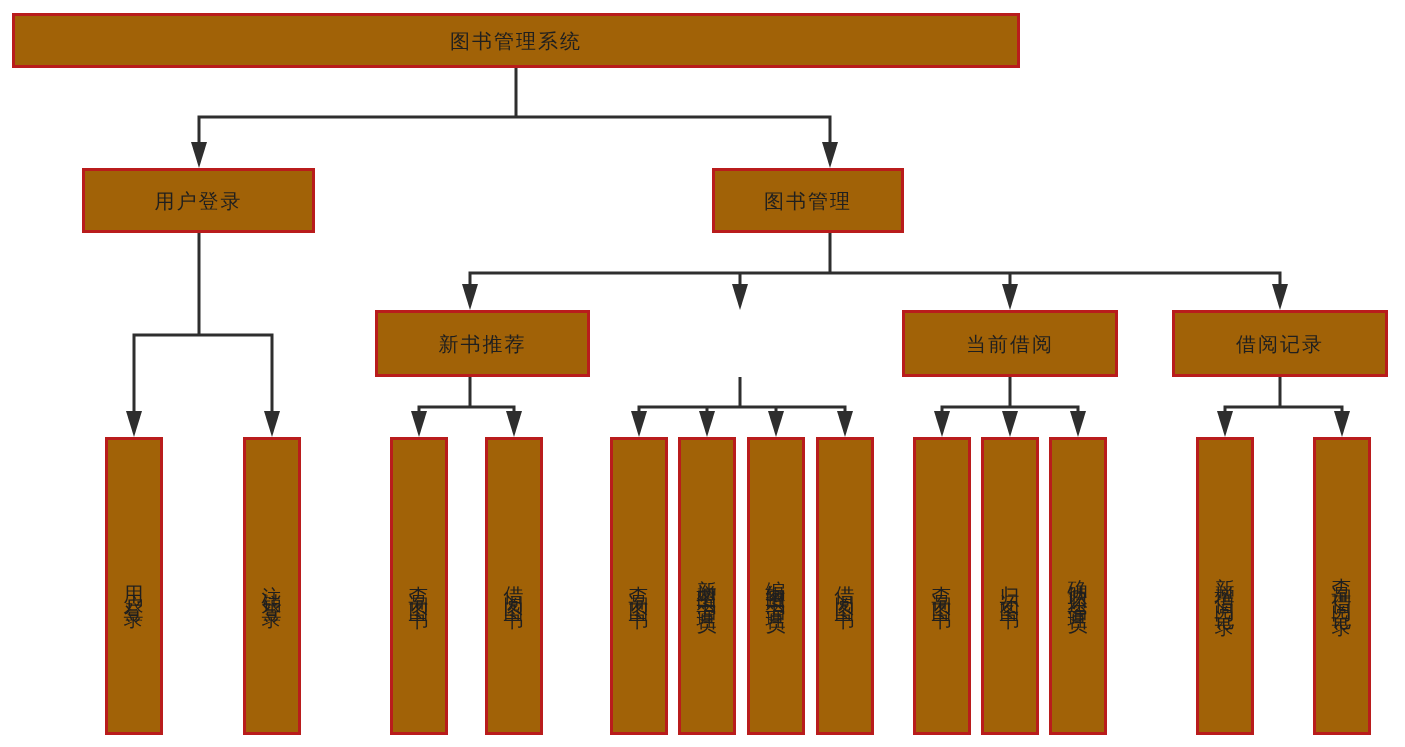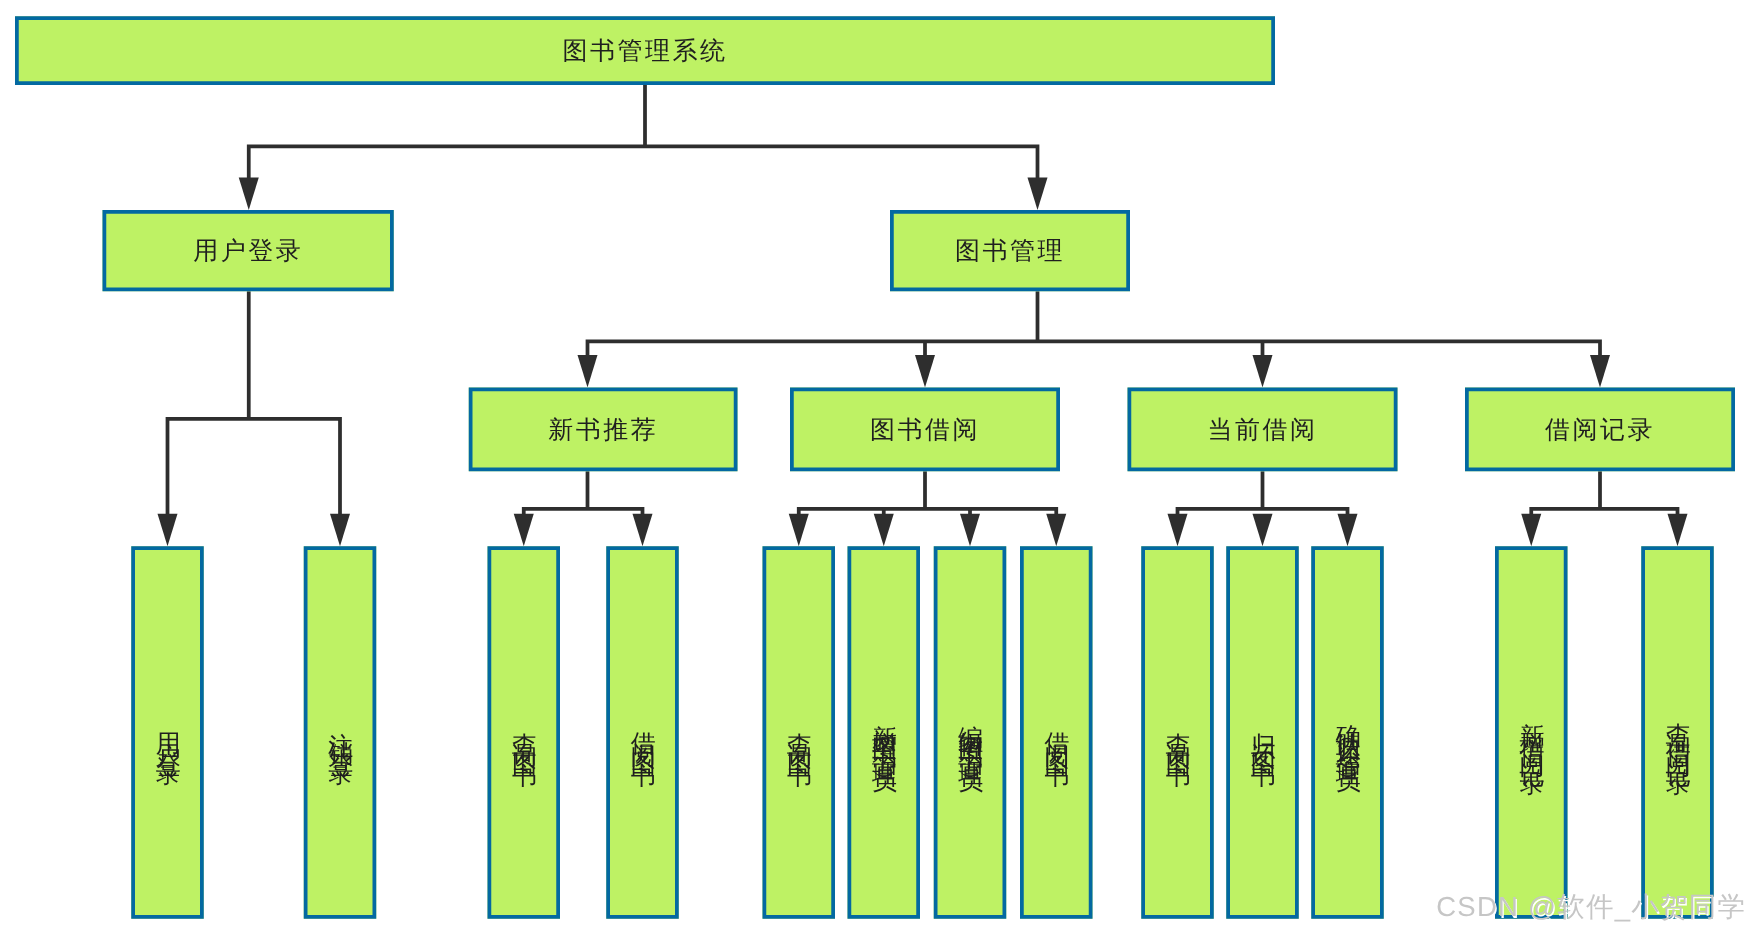--- a/index.html
+++ b/index.html
@@ -19,22 +19,22 @@
     position: absolute;
     left: 0;
     top: 0;
     width: 1405px;
     height: 747px;
     pointer-events: none;
   }
   .box {
     position: absolute;
     box-sizing: border-box;
-    border: 3px solid #0369a1;
-    background: #bef264;
+    border: 3px solid #b91c1c;
+    background: #a16207;
     display: flex;
     align-items: center;
     justify-content: center;
     color: #1f1f1f;
     font-size: 20px;
     line-height: 1;
     letter-spacing: 2px;
     white-space: nowrap;
   }
   
@@ -134,21 +134,20 @@
       <polygon points="1334,411 1350,411 1342,437"></polygon>
     </g>
   </svg>
 
   <div class="box root">图书管理系统</div>
 
   <div class="box n-login">用户登录</div>
   <div class="box n-mgmt">图书管理</div>
 
   <div class="box lvl3 n-rec">新书推荐</div>
-  <div class="box lvl3 n-borrow">图书借阅</div>
   <div class="box lvl3 n-current">当前借阅</div>
   <div class="box lvl3 n-records">借阅记录</div>
 
   <div class="box vbox p1">用户登录</div>
   <div class="box vbox p2">注销登录</div>
 
   <div class="box vbox p3">查询图书</div>
   <div class="box vbox p4">借阅图书</div>
 
   <div class="box vbox p5">查询图书</div>
@@ -156,15 +155,14 @@
   <div class="box vbox p7 long">编辑图书（管理员）</div>
   <div class="box vbox p8">借阅图书</div>
 
   <div class="box vbox p9">查询图书</div>
   <div class="box vbox p10">归还图书</div>
   <div class="box vbox p11 long">确认归还（管理员）</div>
 
   <div class="box vbox p12">新增借阅记录</div>
   <div class="box vbox p13">查询借阅记录</div>
 
-  <div class="watermark">CSDN @软件_小贺同学</div>
 
 </div>
 
 </body></html>

